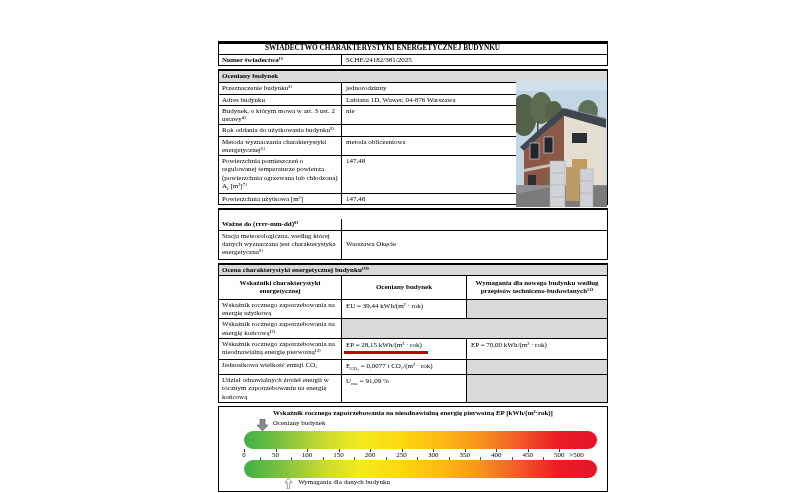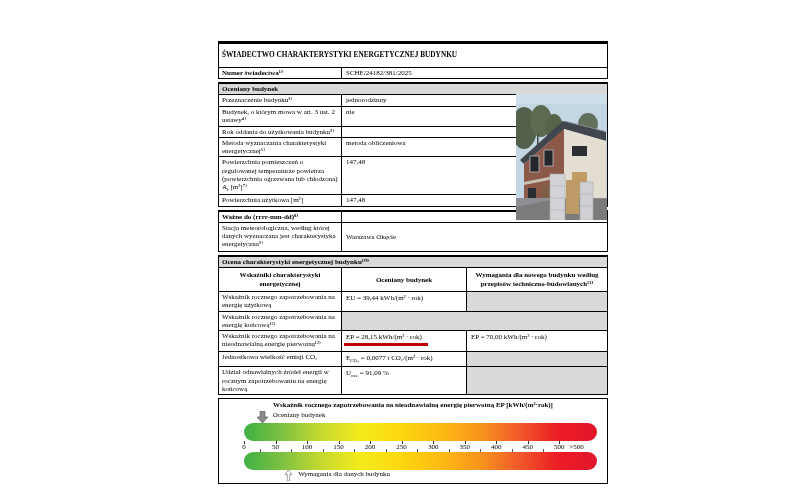--- a/index.html
+++ b/index.html
@@ -2,23 +2,23 @@
 <html><head>
 <meta charset="utf-8">
 <style>
   * { box-sizing: border-box; margin: 0; padding: 0; }
   html,body { width:800px; height:493px; background:#fff; overflow:hidden;
     font-family:"Liberation Serif","DejaVu Serif",serif; color:#000; }
   .doc { position:absolute; left:218px; top:41px; width:390px; font-size:7px; line-height:1.18; }
   .b { font-weight:bold; }
   .block { border:1px solid #000; border-top:2px solid #000; margin-top:3px; background:#fff; }
   .block-title { border:1px solid #000; border-top:3px solid #000; margin-top:0; }
-  .title-row { font-weight:bold; font-size:7.3px; padding:7px 3px; min-height:10px; }
+  .title-row { font-weight:bold; font-size:7.3px; padding:0 3px; min-height:10px;margin-left:43px; }
   .row { display:flex; border-top:1px solid #000; align-items:stretch; }
-  .row:first-child { border-top:none; }
+  .row:first-child { border-top:none;margin-top:9px; }
   .c1 { width:123px; border-right:1px solid #000; padding:1px 3px; flex:none; }
   .cv { flex:1; padding:1px 4px; }
   .sec-h { background:#d9d9d9; font-weight:bold; padding:1px 3px; min-height:9px; }
   .rb0{min-height:12px}.rb1{min-height:12px}.rb2{min-height:11px}.rb3{min-height:17px}
   .rb4{min-height:11px}.rb5{min-height:19px}.rb6{min-height:37px}.rb7{min-height:11px}
   .photo { position:absolute; top:10px; right:0; width:91px; height:126px; z-index:5; background:#c2d6e4; }
   .rel { position:relative; }
   .vcent { display:flex; align-items:center; }
   .ca { width:123px; border-right:1px solid #000; padding:1px 3px; flex:none; }
   .cb { width:125px; border-right:1px solid #000; padding:2px 4px; flex:none; }
@@ -54,20 +54,24 @@
       <div class="cv">SCHE/24182/381/2025</div>
     </div>
   </div>
 
   <div class="block rel">
     <div class="sec-h">Oceniany budynek</div>
 
     <div class="row rb1">
       <div class="c1">Przeznaczenie budynku³⁾</div>
       <div class="cv">jednorodzinny</div>
+    </div>
+    <div class="row rb2">
+      <div class="c1">Adres budynku</div>
+      <div class="cv">Lubiana 1D, Wawer, 04-876 Warszawa</div>
     </div>
     <div class="row rb3">
       <div class="c1">Budynek, o którym mowa w art. 3 ust. 2 ustawy⁴⁾</div>
       <div class="cv">nie</div>
     </div>
     <div class="row rb4">
       <div class="c1">Rok oddania do użytkowania budynku⁵⁾</div>
     </div>
     <div class="row rb5">
       <div class="c1">Metoda wyznaczania charakterystyki energetycznej⁶⁾</div>

